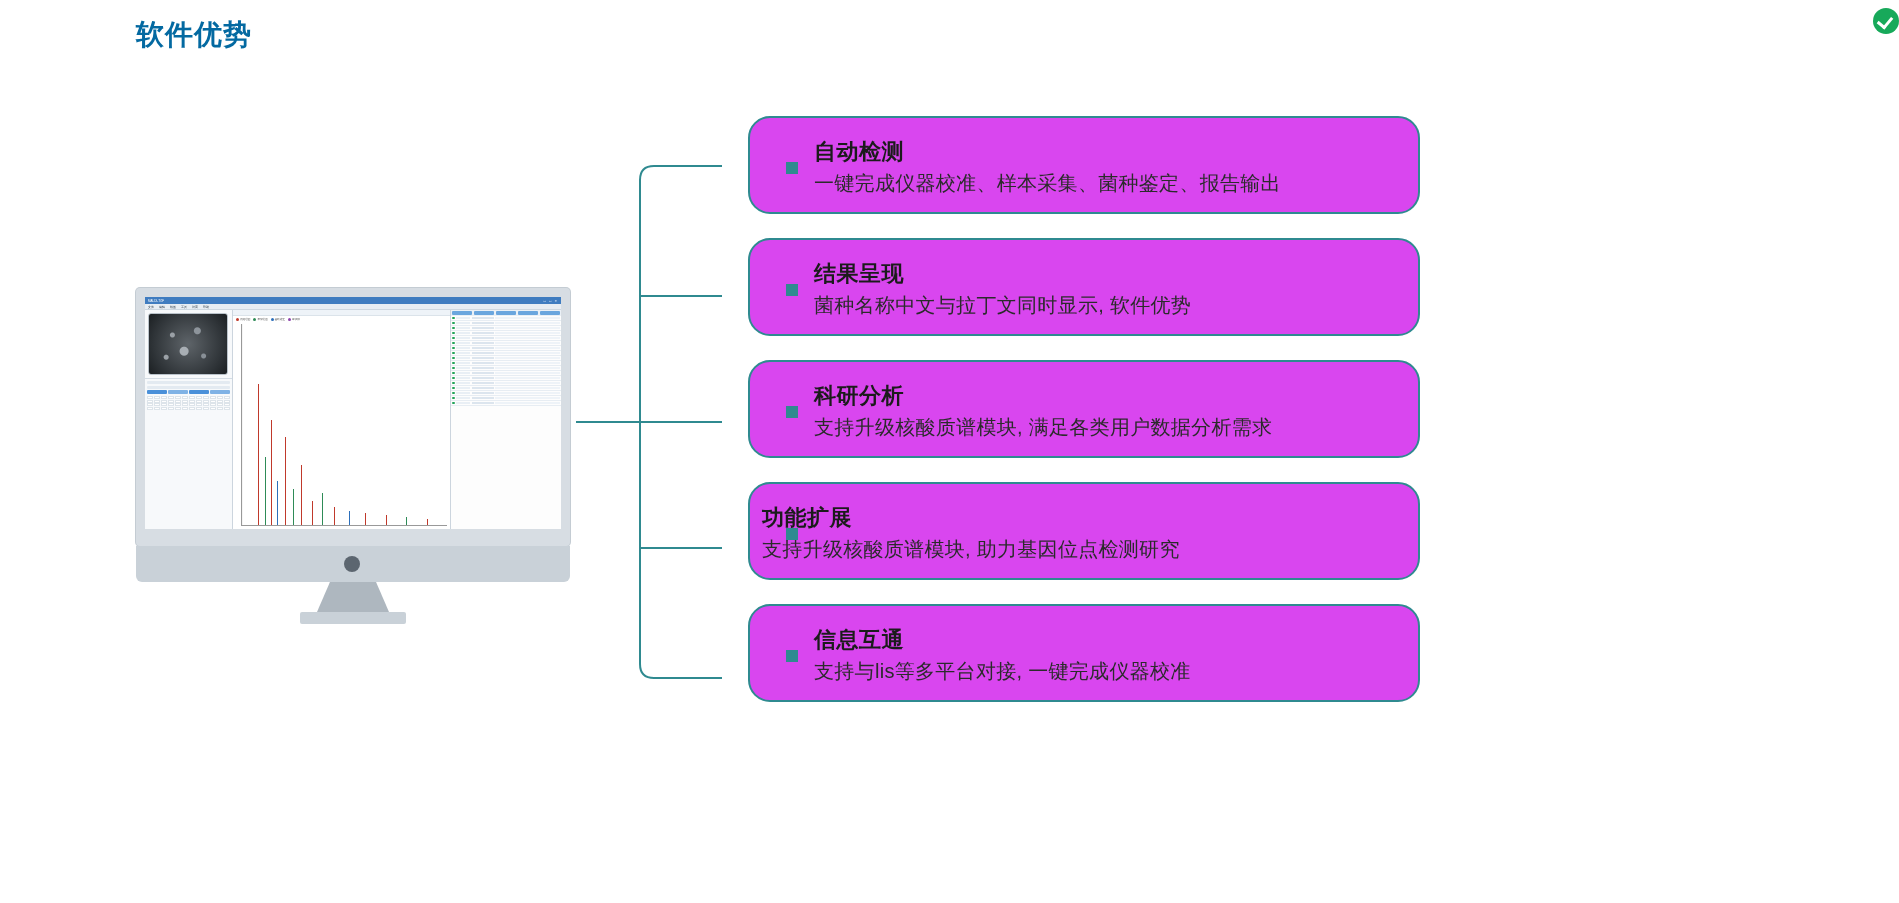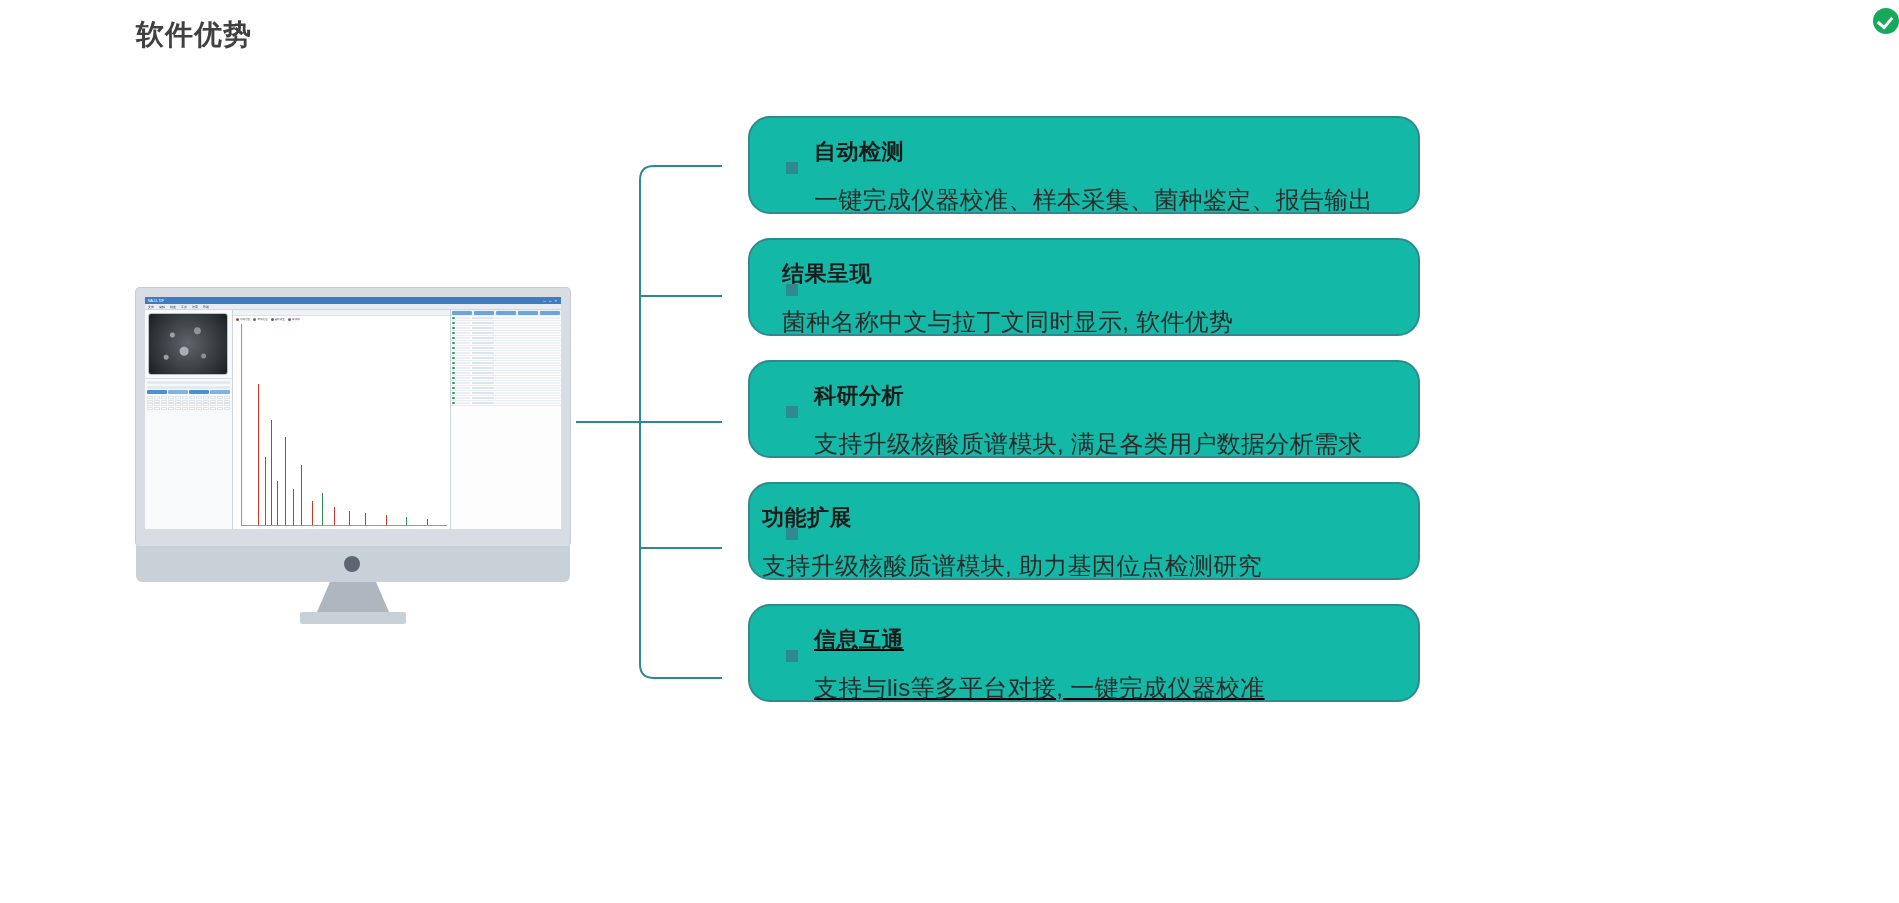--- a/index.html
+++ b/index.html
@@ -11,21 +11,21 @@
     overflow: hidden;
   }
   .page { position: relative; width: 1899px; height: 903px; background: #fff; }
 
   
   .section-title {
     position: absolute;
     left: 136px; top: 16px;
     font-size: 28px;
     font-weight: bold;
-    color: #404040;
+    color: #0369a1;
     letter-spacing: 1px;
     white-space: nowrap;
   }
 
   
   .corner-badge {
     position: absolute;
     right: 0px; top: 8px;
     width: 26px; height: 26px;
     border-radius: 50%;
@@ -122,50 +122,50 @@
   
   .connector { position: absolute; left: 576px; top: 110px; width: 160px; height: 620px; pointer-events:none;}
 
   
   .cards { position: absolute; left: 748px; top: 116px; width: 672px; }
   .card {
     position: relative;
     width: 672px;
     border: 2px solid #2f8a90;
     border-radius: 22px;
-    background: #14b8a6;
+    background: #d946ef;
     margin-bottom: 24px;
     padding: 20px 28px 22px 64px;
   }
   .card-bullet {
     position: absolute;
     left: 36px; top: 44px;
     width: 12px; height: 12px;
     background: #2f8a90;
   }
   .card-title {
     font-size: 22px;
     font-weight: bold;
     color: #1b1b1b;
     line-height: 1.25;
     letter-spacing: 0.5px;
   }
   .card-desc {
-    margin-top: 18px;
-    font-size: 24px;
+    margin-top: 4px;
+    font-size: 20px;
     color: #2b2b2b;
     line-height: 1.35;
     letter-spacing: 0.3px;
     white-space: nowrap;
   }
   .card:nth-child(1){ height: 98px; }
-  .card:nth-child(2){ height: 98px; padding-left: 32px; }
+  .card:nth-child(2){ height: 98px; }
   .card:nth-child(3){ height: 98px; border-radius: 22px; }
   .card:nth-child(4){ height: 98px; padding-left: 12px; }
-  .card:nth-child(5){ height: 98px; text-decoration: underline; }
+  .card:nth-child(5){ height: 98px; }
 </style>
 </head>
 <body>
 
 <div class="page">
 
   <div class="section-title">软件优势</div>
 
   <div class="corner-badge"></div>
 

